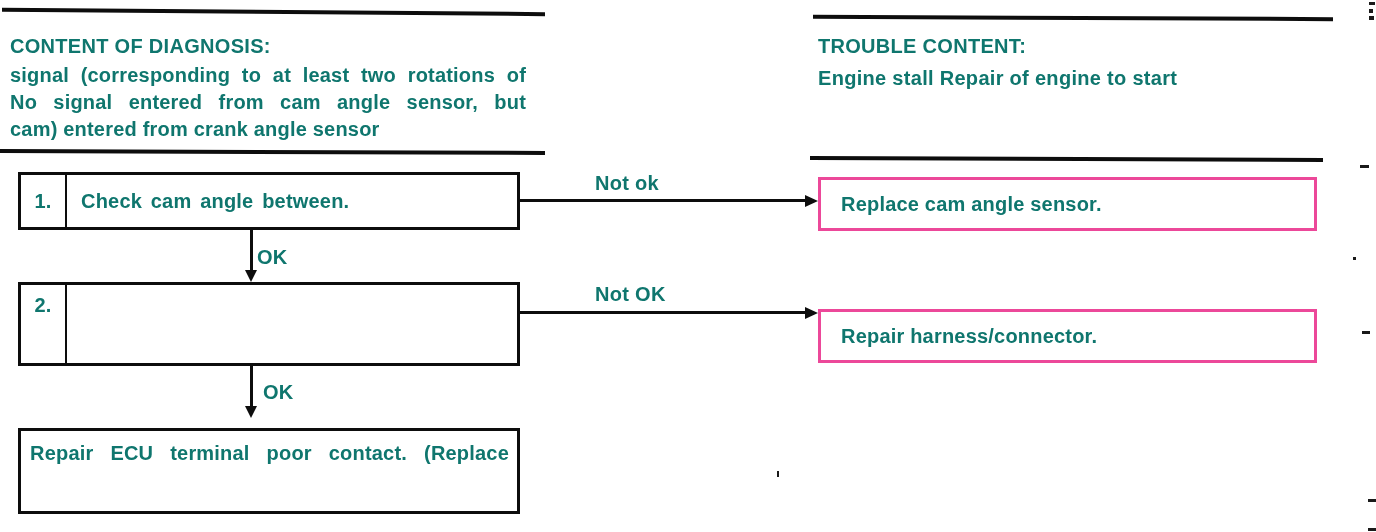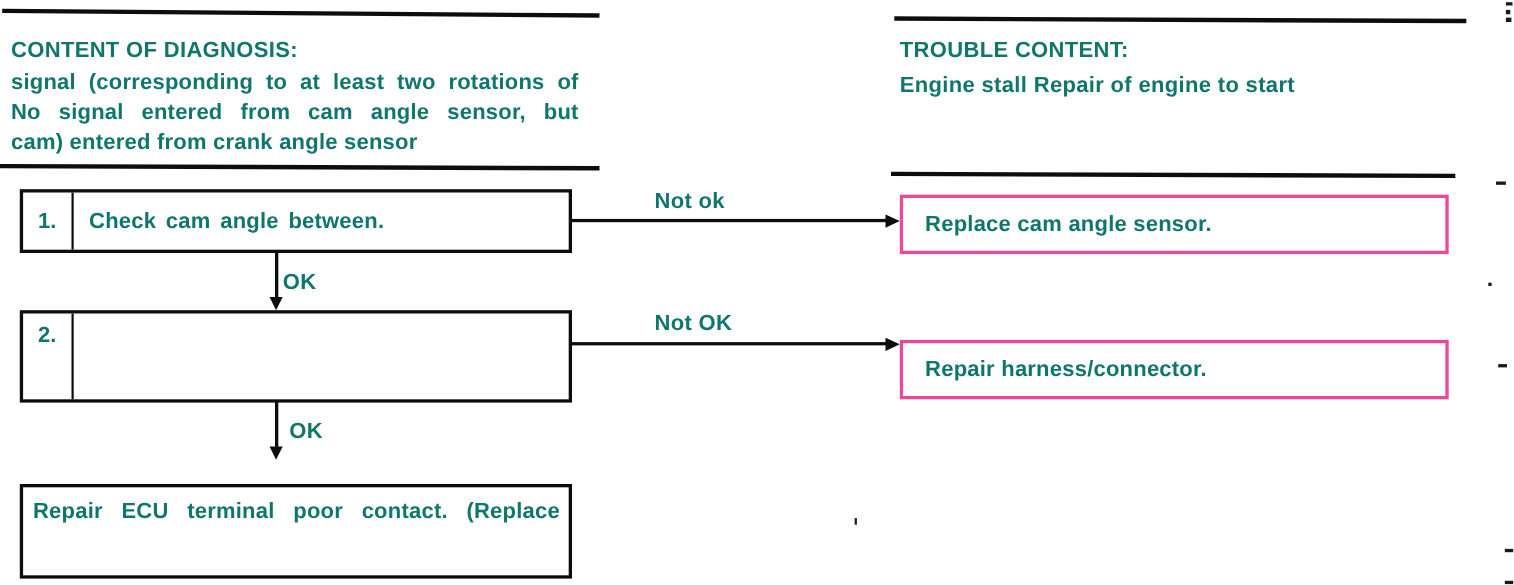--- a/index.html
+++ b/index.html
@@ -47,21 +47,21 @@
   .lblcell { flex: 1 1 auto; min-width: 0; }
 
   .box1 { left: 18px; top: 172px; width: 502px; height: 58px; }
   .box1 .numcell { align-items: center; }
   .box1 .lblcell { display: flex; align-items: center; padding: 0 8px 0 14px; word-spacing: 3px; }
 
   .box2 { left: 18px; top: 282px; width: 502px; height: 84px; }
   .box2 .numcell { align-items: flex-start; padding-top: 9px; }
   .box2 .lblcell { padding: 9px 4px 0 14px; line-height: 27.5px; }
 
-  .box3 { left: 18px; top: 440px; width: 502px; height: 86px; display: block; padding: 9px 8px 0 9px; line-height: 27.5px; }
+  .box3 { left: 18px; top: 428px; width: 502px; height: 86px; display: block; padding: 9px 8px 0 9px; line-height: 27.5px; }
 
   .rbox {
     position: absolute;
     left: 818px;
     width: 499px;
     height: 54px;
     border: 3px solid #ec4899;
     box-sizing: border-box;
     display: flex;
     align-items: center;

